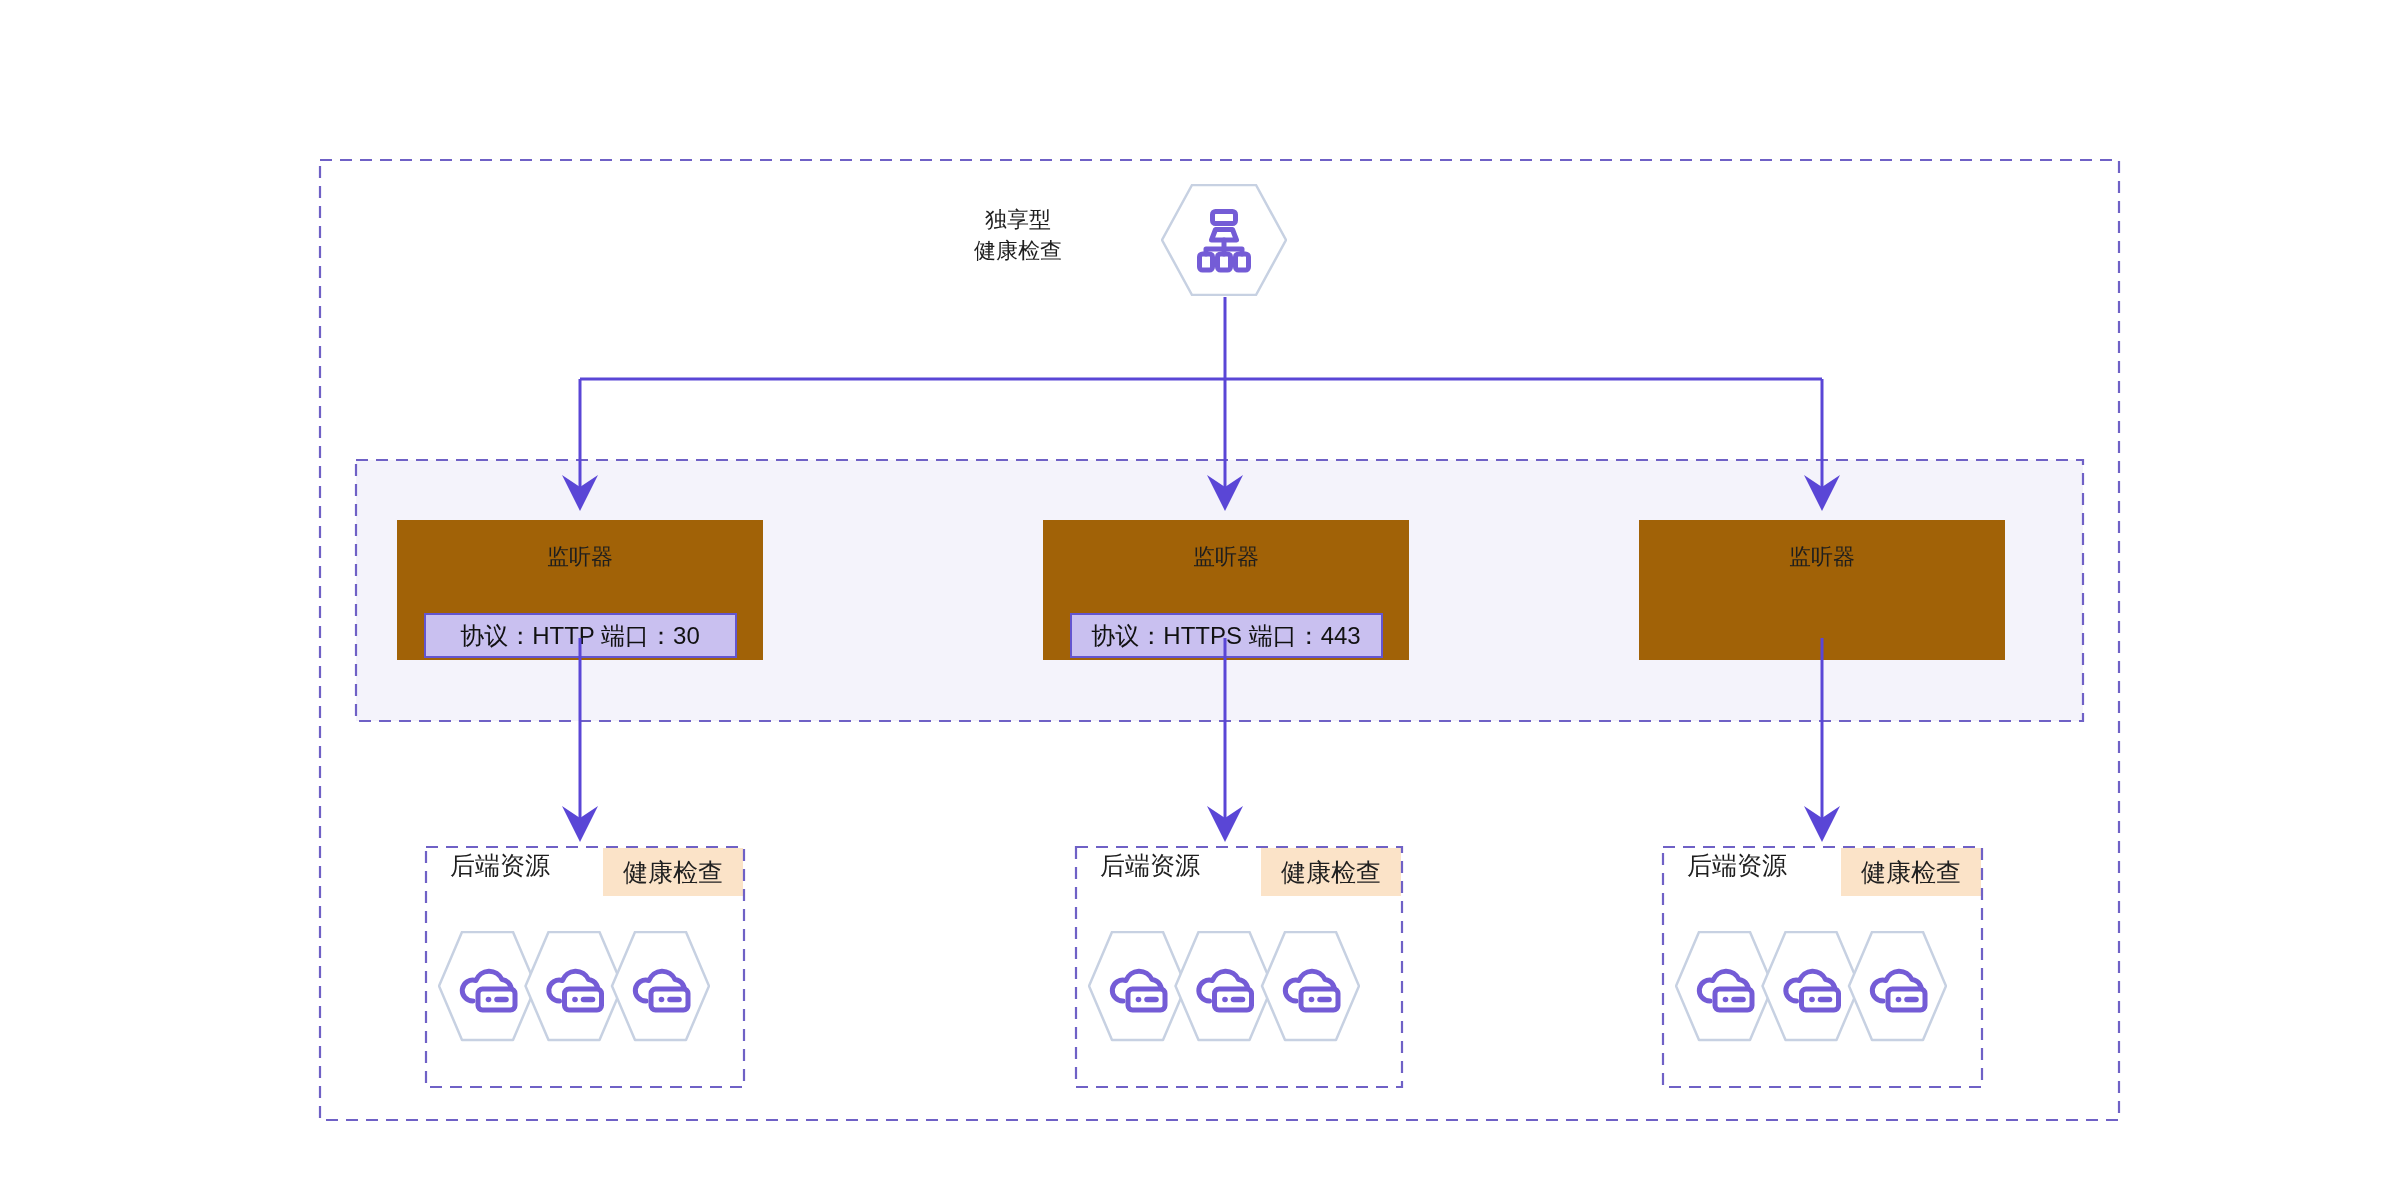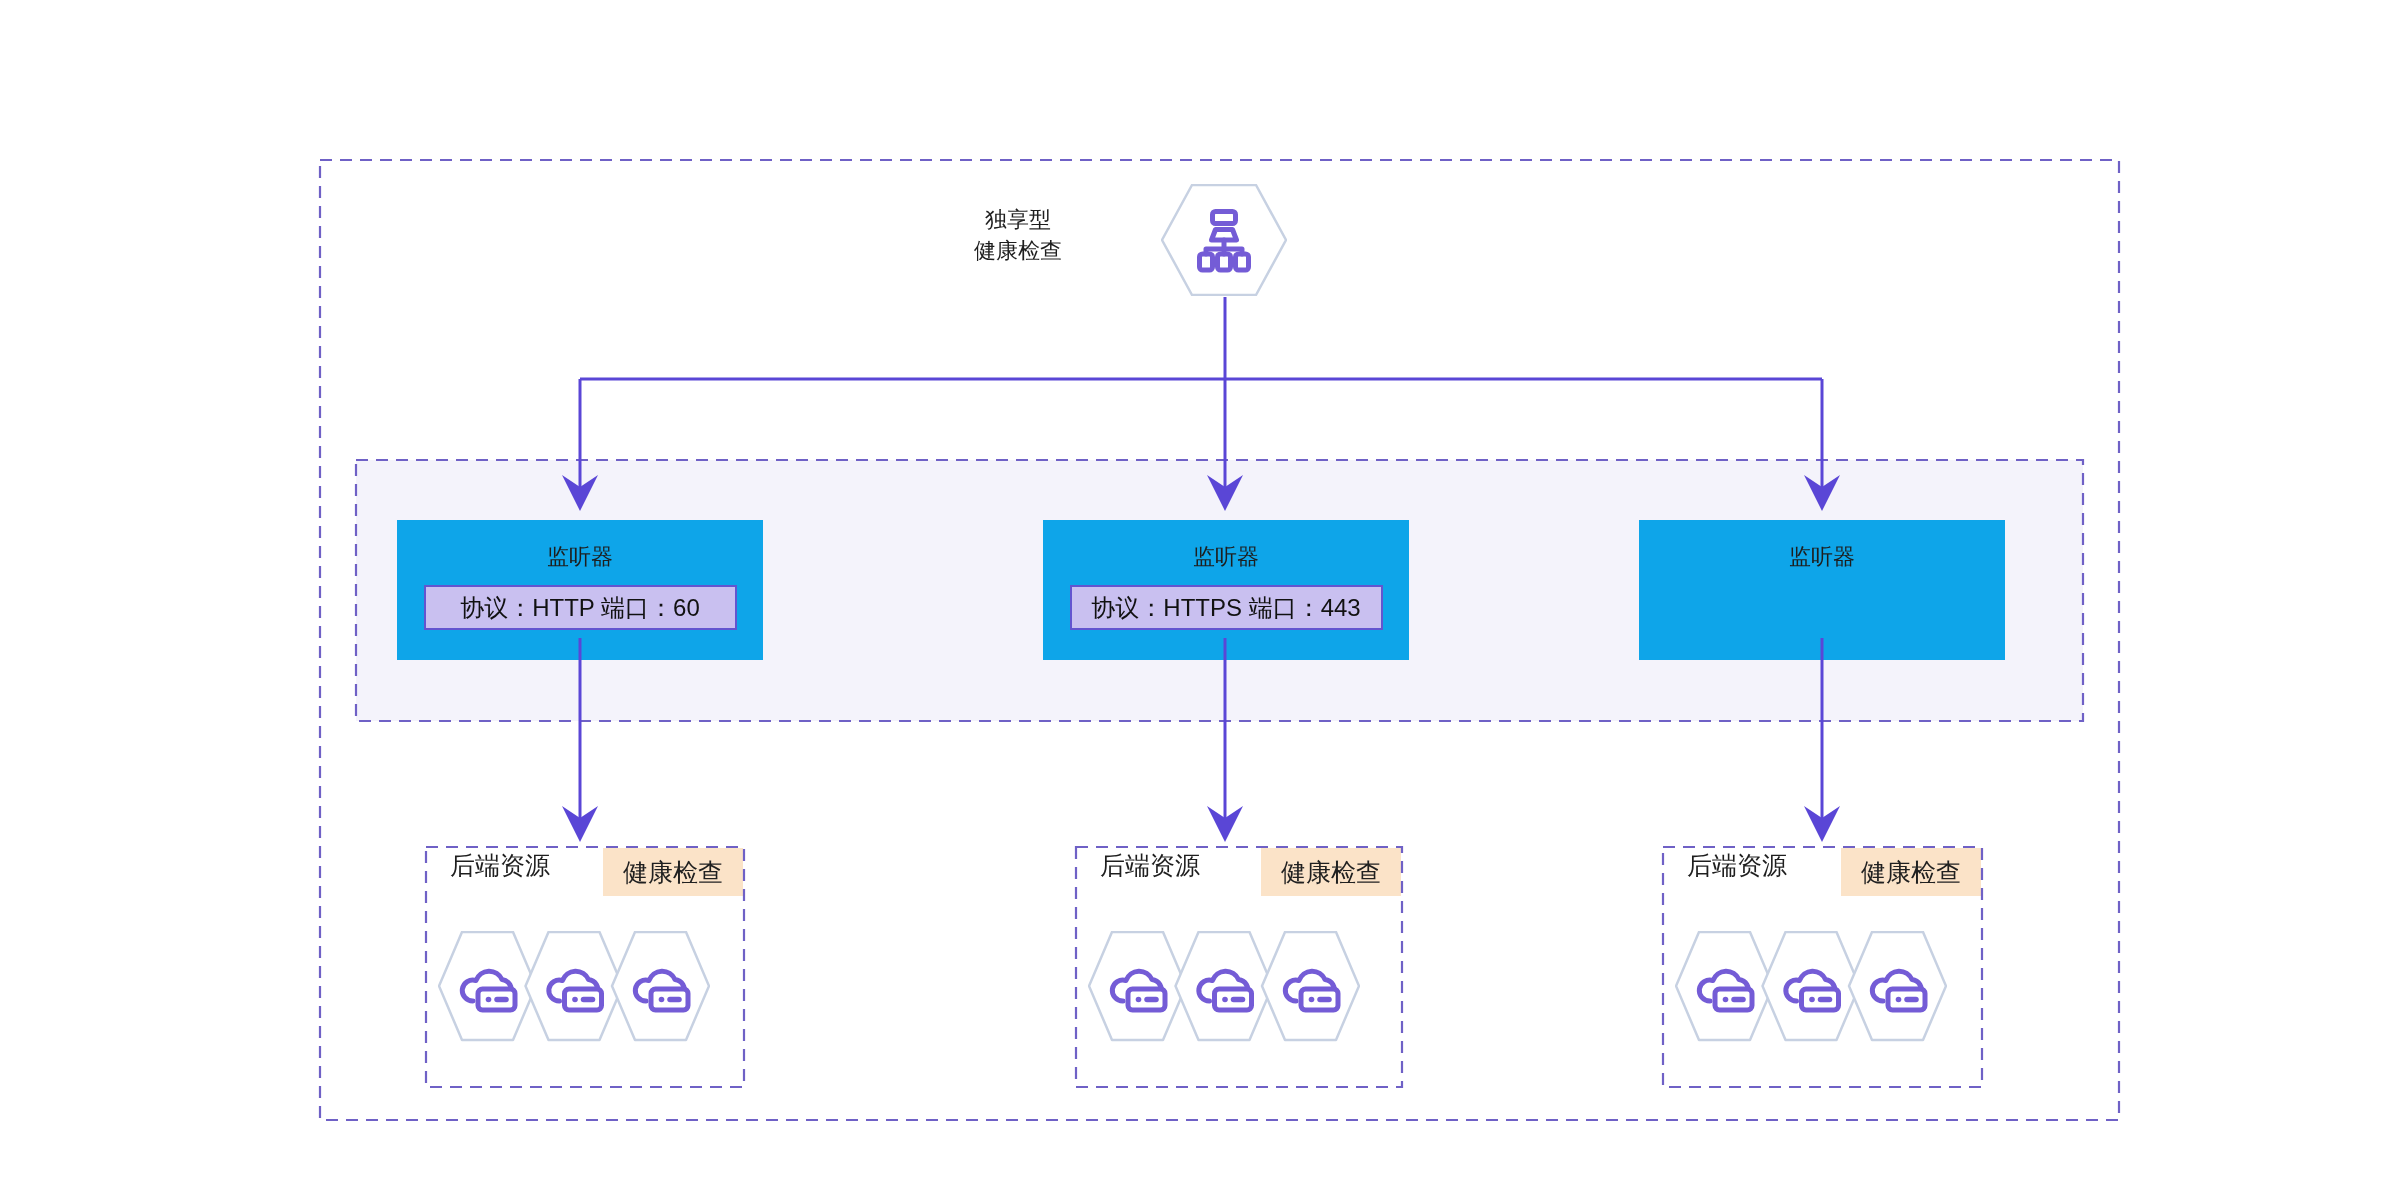--- a/index.html
+++ b/index.html
@@ -20,22 +20,22 @@
   .iconStroke { fill:none; stroke:var(--icon-color,#745cd6); stroke-linecap:round; stroke-linejoin:round; }
   .iconFill   { fill:var(--icon-color,#745cd6); stroke:none; }
   .arrowHead  { fill:var(--accent,#5a46d6); }
 
   .lb-label {
     position:absolute; top:204px; left:918px; width:200px;
     text-align:center; font-size:22px; line-height:31px; color:var(--text-color,#1e1e1e);
   }
 
   .listener-card {
-    position:absolute; top:520px; width:366px; height:140px; background:#0ea5e9;
-    display:flex; flex-direction:column; align-items:center; box-sizing:border-box; padding-top:24px;
+    position:absolute; top:520px; width:366px; height:140px; background:#a16207;
+    display:flex; flex-direction:column; align-items:center; box-sizing:border-box; padding-top:24px;gap:28px;
   }
   .listener-title { font-size:22px; line-height:26px; color:var(--text-color,#1e1e1e); }
   .listener-chip {
     margin-top:15px; width:313px; height:45px; box-sizing:border-box;
     background:var(--chip-bg,#c9c0f0); border:2px solid var(--chip-border,#6355cf);
     display:flex; align-items:center; justify-content:center;
     font-size:24px; color:#111111; white-space:nowrap;
   }
 
   .backend-box { position:absolute; top:847px; height:240px; background:transparent; }
@@ -92,21 +92,21 @@
       <path class="iconStroke" stroke-width="5" d="M 17.5 31 L 21.5 20.5 H 38.5 L 42.5 31 Z"></path>
       <path class="iconStroke" stroke-width="5" d="M 30 31 V 45 M 12 45 V 40 H 48 V 45"></path>
       <rect class="iconStroke" stroke-width="5" x="5.5" y="45" width="13" height="16" rx="3"></rect>
       <rect class="iconStroke" stroke-width="5" x="23.5" y="45" width="13" height="16" rx="3"></rect>
       <rect class="iconStroke" stroke-width="5" x="41.5" y="45" width="13" height="16" rx="3"></rect>
     </g>
   </svg>
 
   <div class="listener-card" style="left:397px;">
     <div class="listener-title">监听器</div>
-    <div class="listener-chip">协议：HTTP 端口：60</div>
+    <div class="listener-chip">协议：HTTP 端口：30</div>
   </div>
   <div class="listener-card" style="left:1043px;">
     <div class="listener-title">监听器</div>
     <div class="listener-chip">协议：HTTPS 端口：443</div>
   </div>
   <div class="listener-card" style="left:1639px;">
     <div class="listener-title">监听器</div>
   </div>
 
   <div class="backend-box" style="left:426px;width:318px;">

